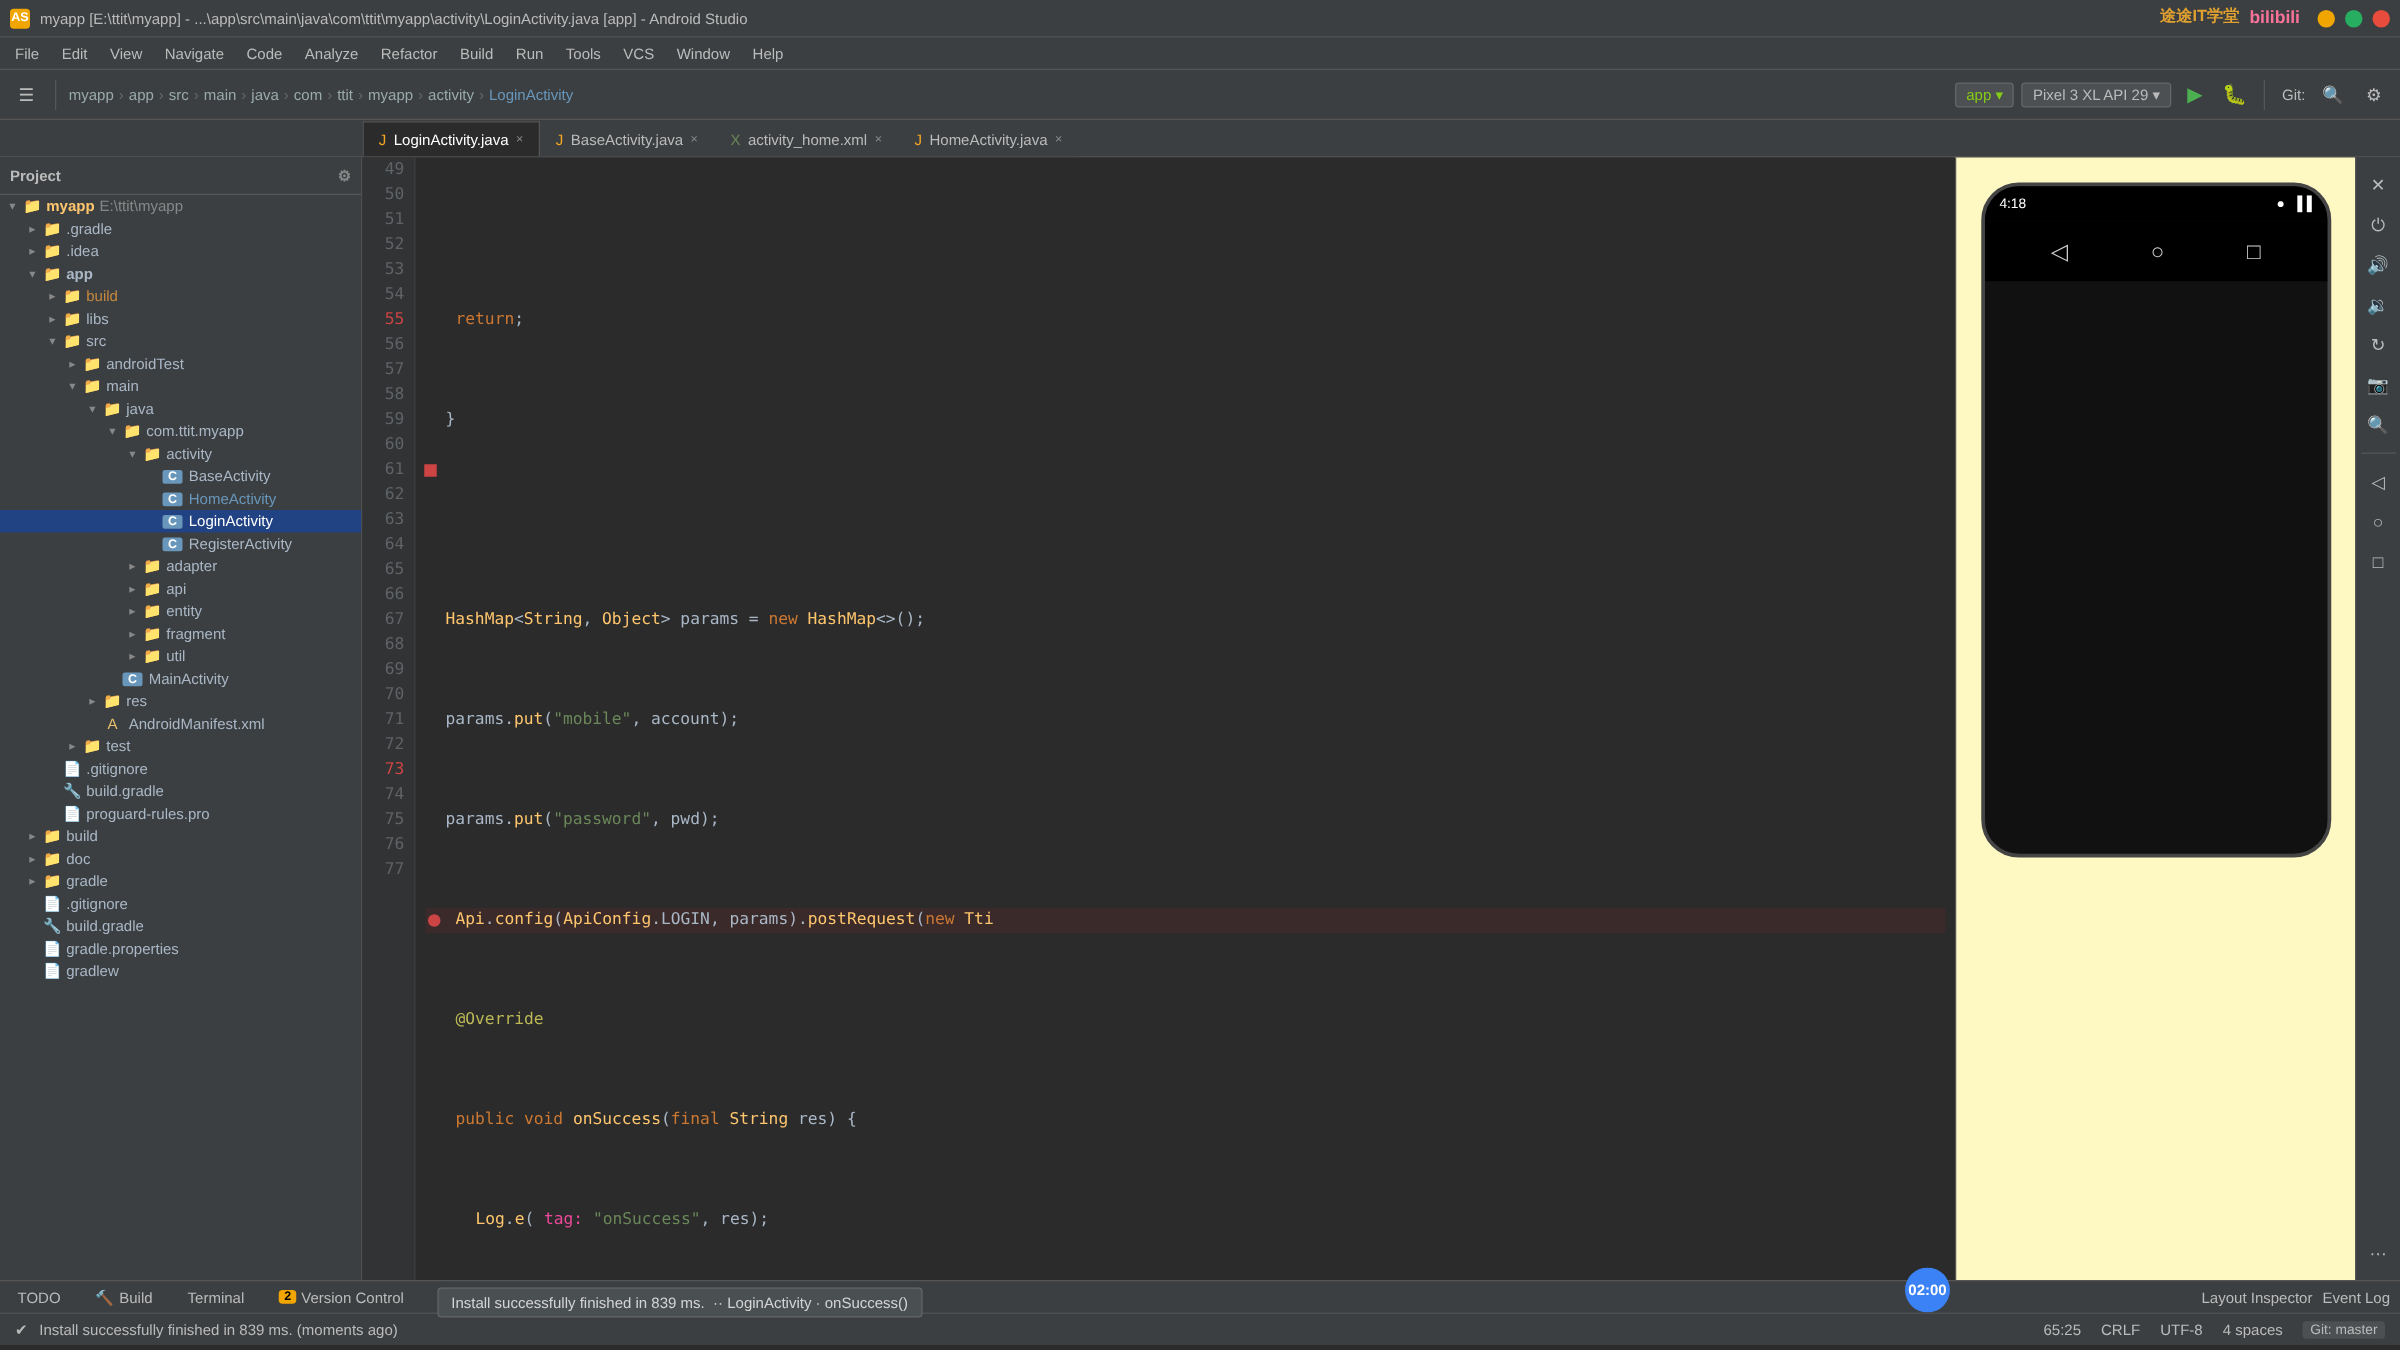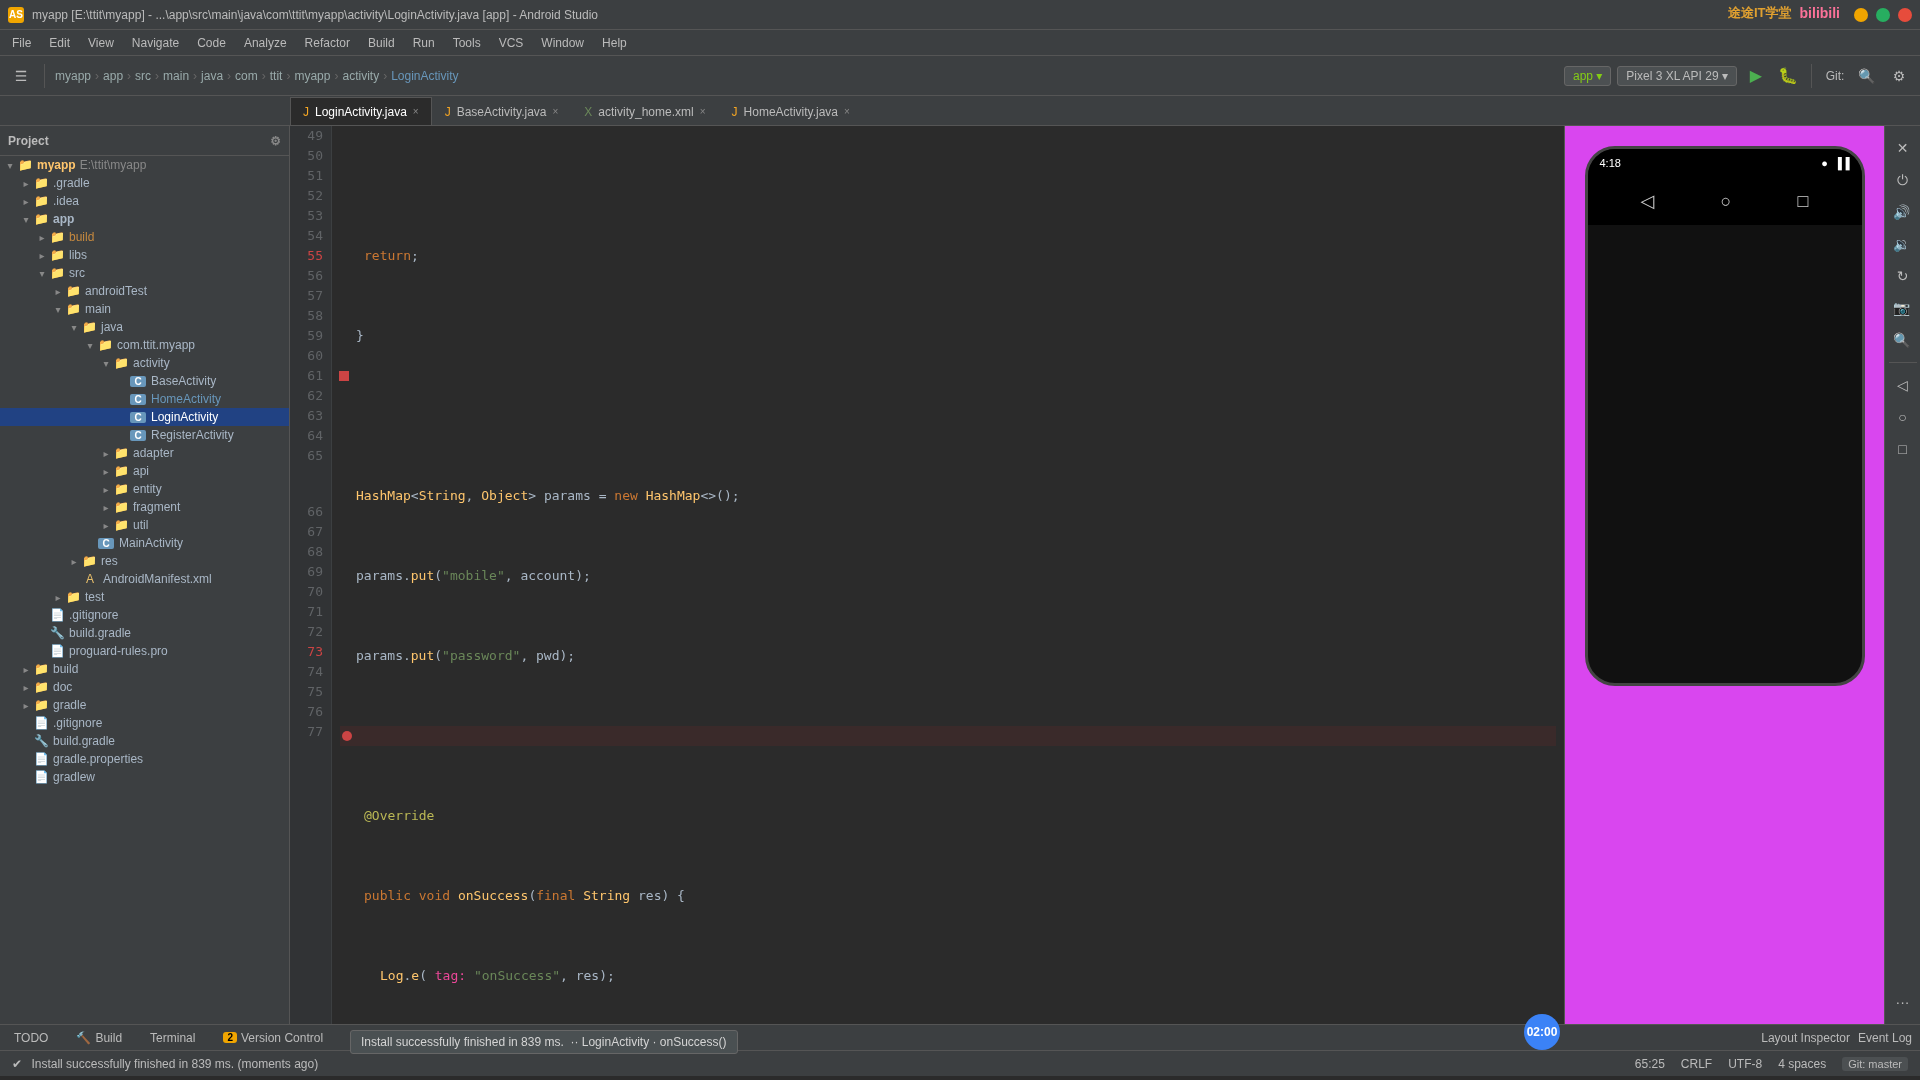--- a/index.html
+++ b/index.html
@@ -261,21 +261,21 @@
     .str { color: #6a8759; }
     .cmt { color: #ec4899; }
     .cls { color: #ffc66d; }
     .ann { color: #bbb855; }
     .var { color: #a9b7c6; }
     .method { color: #ffc66d; }
 
     
     #phone-panel {
       width: 320px;
-      background: #d946ef;
+      background: #fef9c3;
       border-left: 1px solid #555;
       display: flex;
       flex-direction: column;
       align-items: center;
     }
     #phone-frame {
       width: 280px;
       height: 540px;
       background: #111;
       border-radius: 30px;
@@ -745,21 +745,21 @@
         <div style="height:20px; line-height:20px;">56</div>
         <div style="height:20px; line-height:20px;">57</div>
         <div style="height:20px; line-height:20px;">58</div>
         <div style="height:20px; line-height:20px;">59</div>
         <div style="height:20px; line-height:20px;">60</div>
         <div style="height:20px; line-height:20px;">61</div>
         <div style="height:20px; line-height:20px;">62</div>
         <div style="height:20px; line-height:20px;">63</div>
         <div style="height:20px; line-height:20px;">64</div>
         <div style="height:20px; line-height:20px;">65</div>
-        <div style="height:20px; line-height:20px;margin-top:36px;">66</div>
+        <div style="height:20px; line-height:20px;">66</div>
         <div style="height:20px; line-height:20px;">67</div>
         <div style="height:20px; line-height:20px;">68</div>
         <div style="height:20px; line-height:20px;">69</div>
         <div style="height:20px; line-height:20px;">70</div>
         <div style="height:20px; line-height:20px;">71</div>
         <div style="height:20px; line-height:20px;">72</div>
         <div style="height:20px; line-height:20px; color:#cc4444;">73</div>
         <div style="height:20px; line-height:20px;">74</div>
         <div style="height:20px; line-height:20px;">75</div>
         <div style="height:20px; line-height:20px;">76</div>
@@ -793,20 +793,21 @@
         <div class="code-line">
           <span style="padding-left:16px;"><span class="var">params</span>.<span class="method">put</span>(<span class="str">"mobile"</span>, <span class="var">account</span>);</span>
         </div>
         
         <div class="code-line">
           <span style="padding-left:16px;"><span class="var">params</span>.<span class="method">put</span>(<span class="str">"password"</span>, <span class="var">pwd</span>);</span>
         </div>
         
         <div class="code-line breakpoint-line" style="position:relative;">
           <span style="position:absolute;left:2px;top:5px;width:10px;height:10px;background:#cc4444;border-radius:50%;display:block;"></span>
+          <span style="padding-left:24px;"><span class="cls">Api</span>.<span class="method">config</span>(<span class="cls">ApiConfig</span>.LOGIN, <span class="var">params</span>).<span class="method">postRequest</span>(<span class="kw">new</span> <span class="cls">Tti</span></span>
         </div>
         
         <div class="code-line">
           <span style="padding-left:24px;"><span class="ann">@Override</span></span>
         </div>
         
         <div class="code-line">
           <span style="padding-left:24px;"><span class="kw">public</span> <span class="kw">void</span> <span class="method">onSuccess</span>(<span class="kw">final</span> <span class="cls">String</span> <span class="var">res</span>) {</span>
         </div>
         

